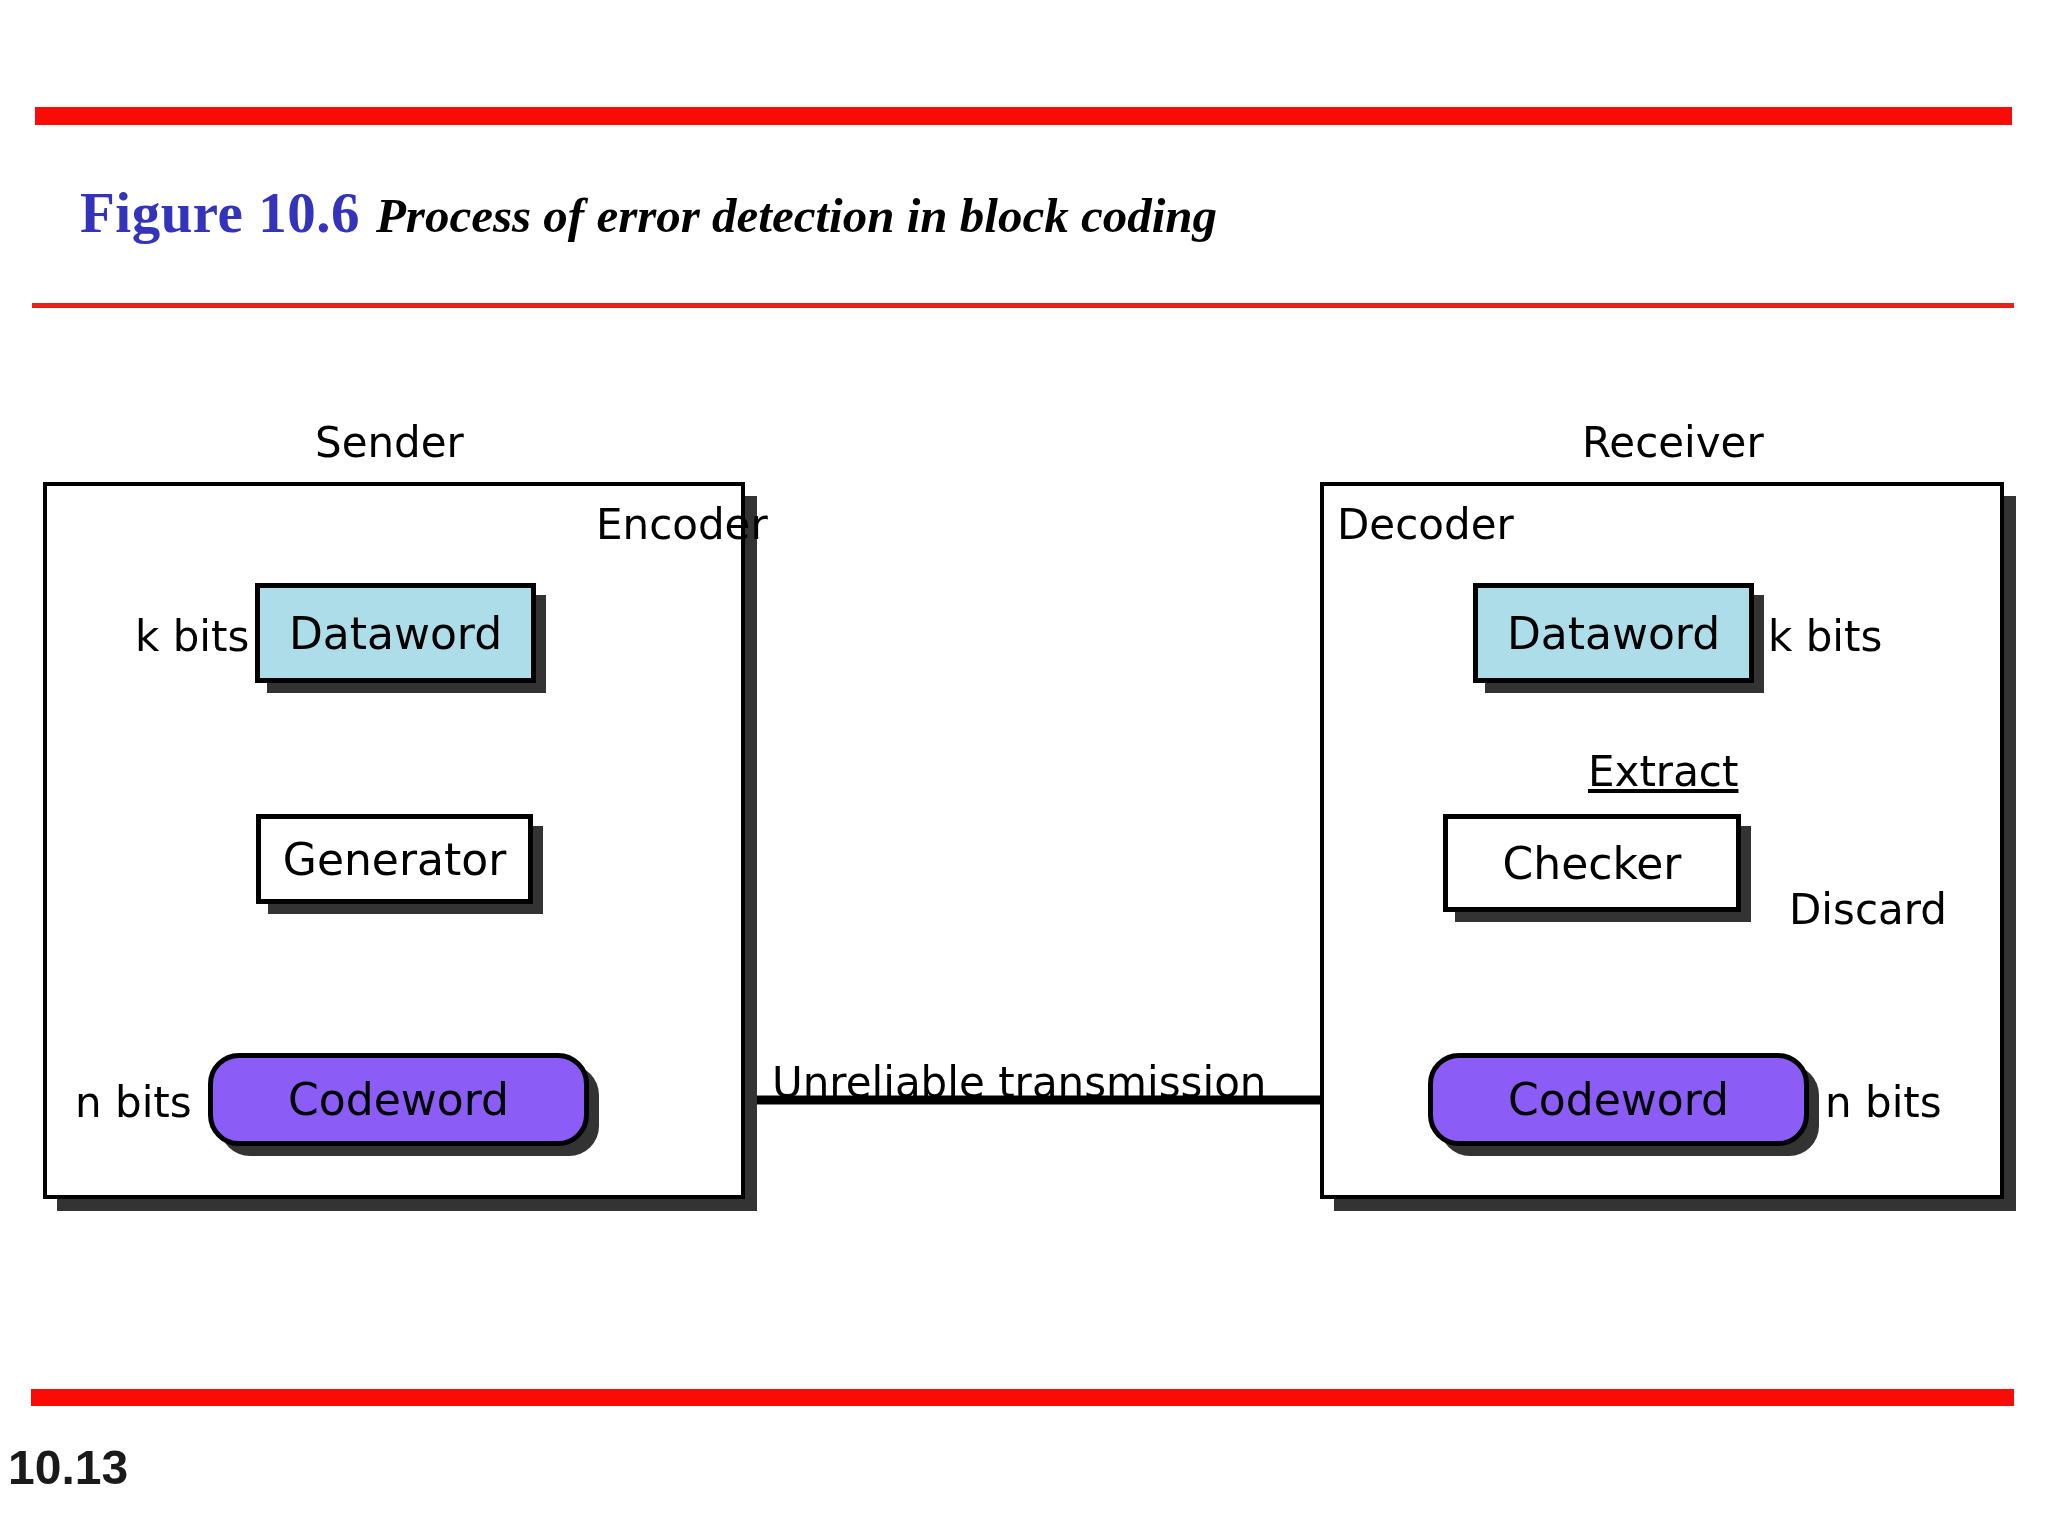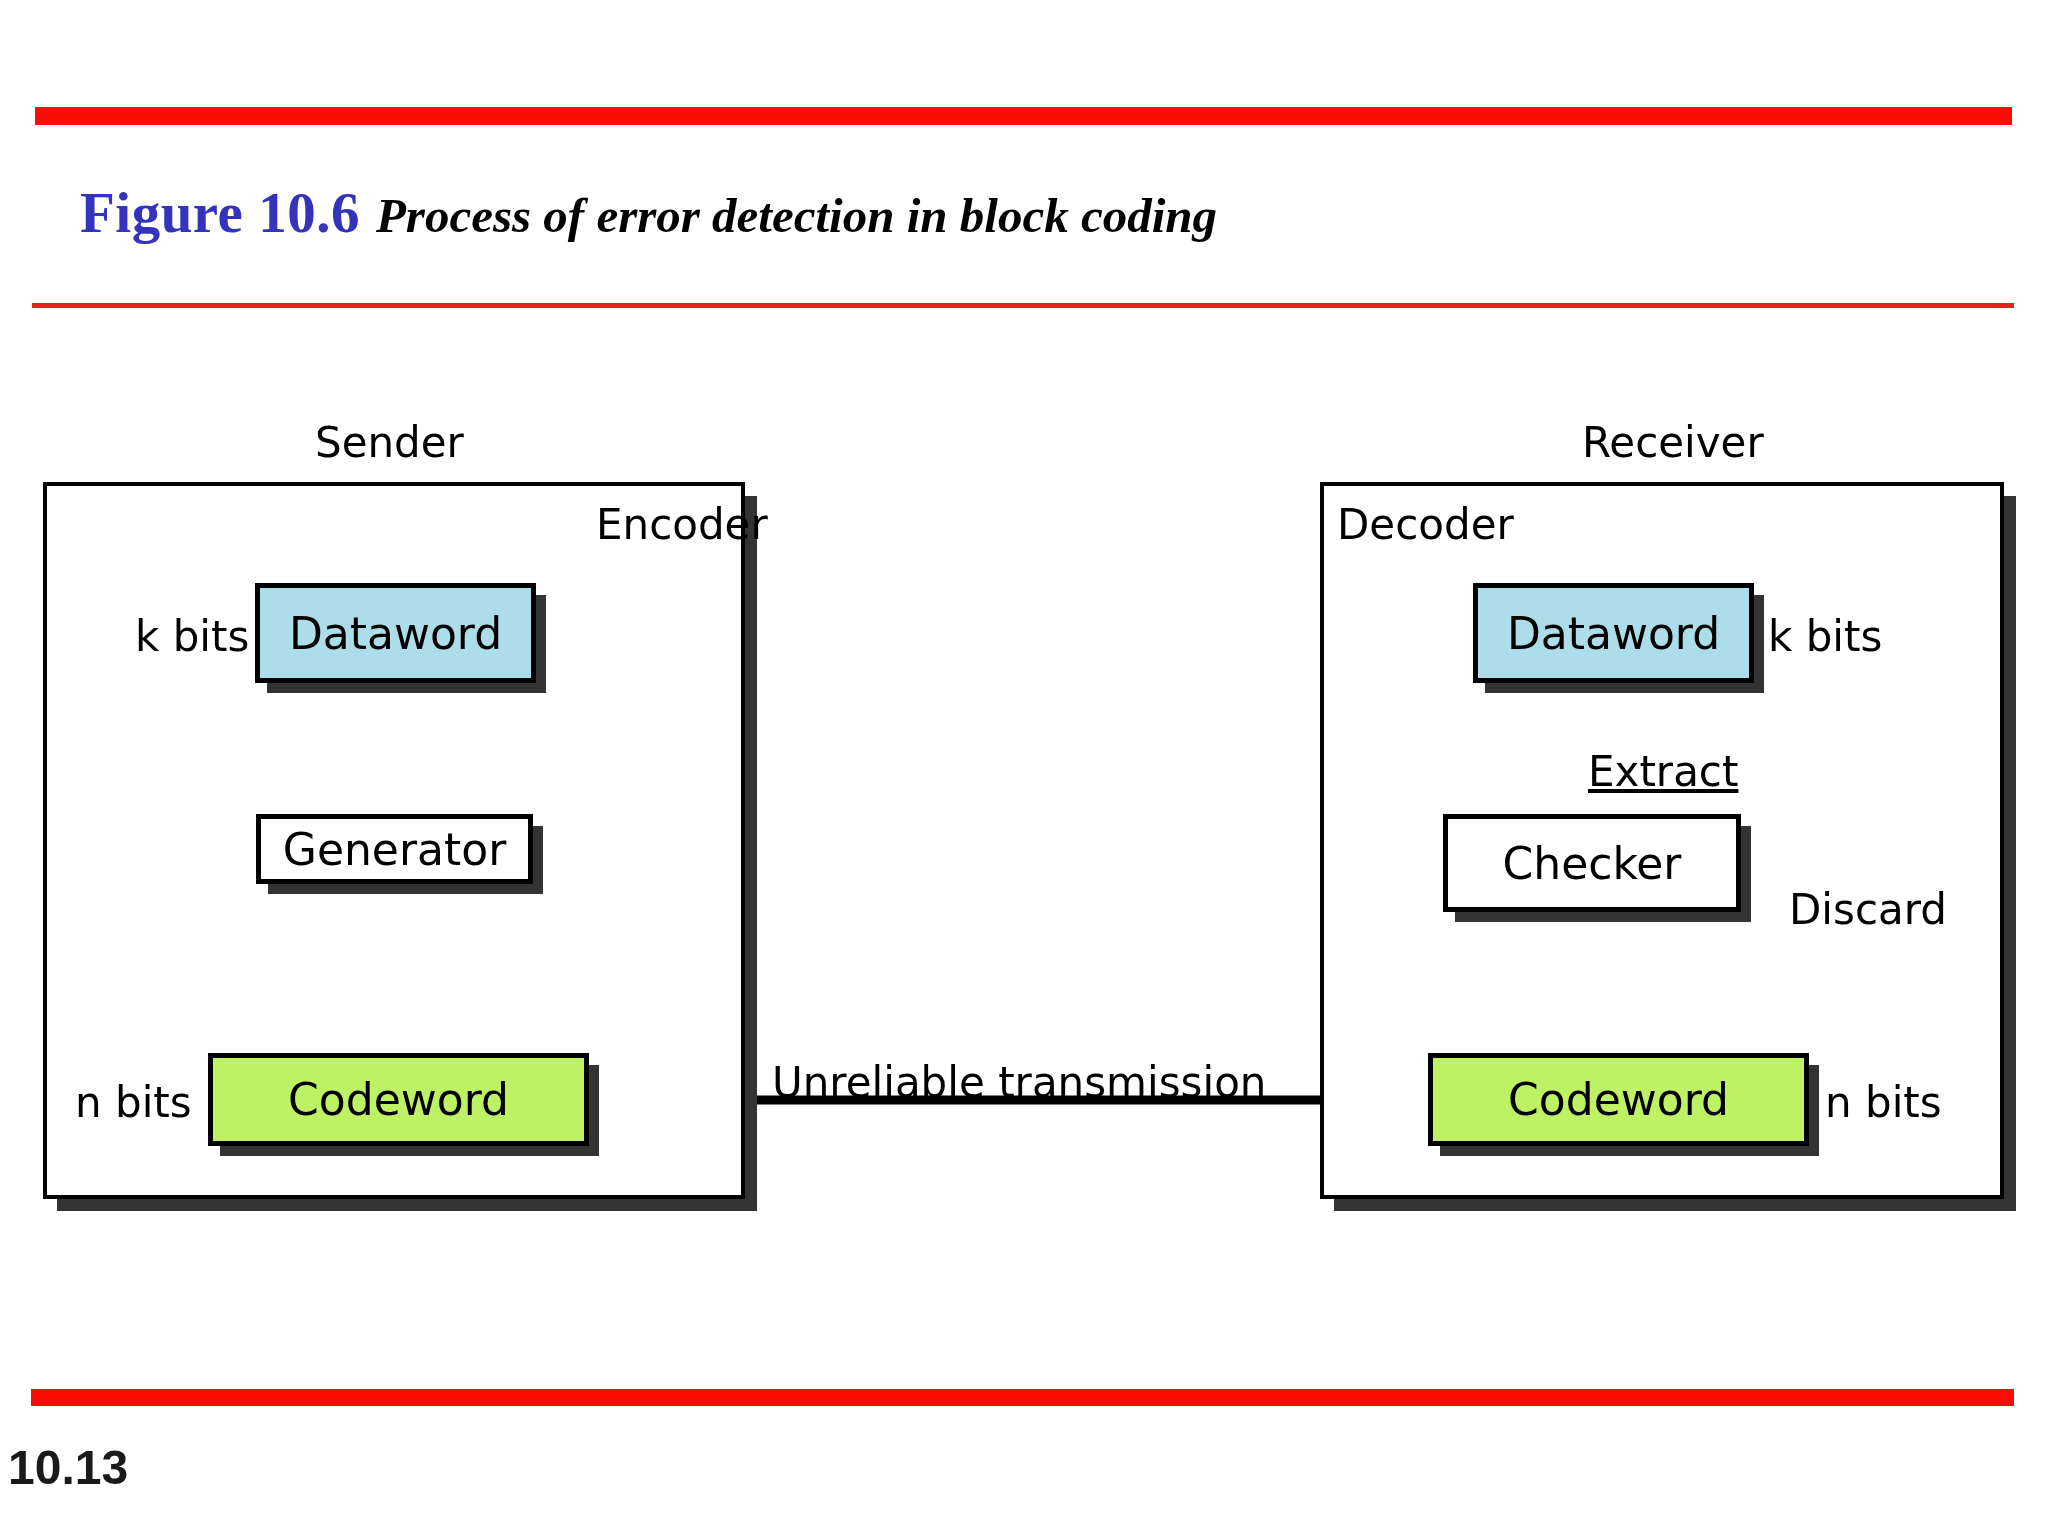--- a/index.html
+++ b/index.html
@@ -123,25 +123,25 @@
     display: flex;
     align-items: center;
     justify-content: center;
     font-family: "DejaVu Sans", sans-serif;
     font-size: 44px;
     color: #000000;
     white-space: nowrap;
   }
   .box.shadowed { box-shadow: 11px 11px 0 -1px #333333; }
   .box.data { background: #addde9; }
-  .box.code { background: #bef264; }
+  .box.code { background: #8b5cf6; border-radius: 31px; }
   .box.plain { background: #ffffff; }
 
   #sender-dataword  { left: 255px;  top: 583px;  width: 281px; height: 100px; }
-  #sender-generator { left: 256px;  top: 814px;  width: 277px; height: 70px;  }
+  #sender-generator { left: 256px;  top: 814px;  width: 277px; height: 90px;  }
   #sender-codeword  { left: 208px;  top: 1053px; width: 381px; height: 93px;  }
 
   #recv-dataword { left: 1473px; top: 583px;  width: 281px; height: 100px; }
   #recv-checker  { left: 1443px; top: 814px;  width: 298px; height: 98px;  }
   #recv-codeword { left: 1428px; top: 1053px; width: 381px; height: 93px;  }
 
   
   .side-label {
     position: absolute;
     font-family: "DejaVu Sans", sans-serif;

